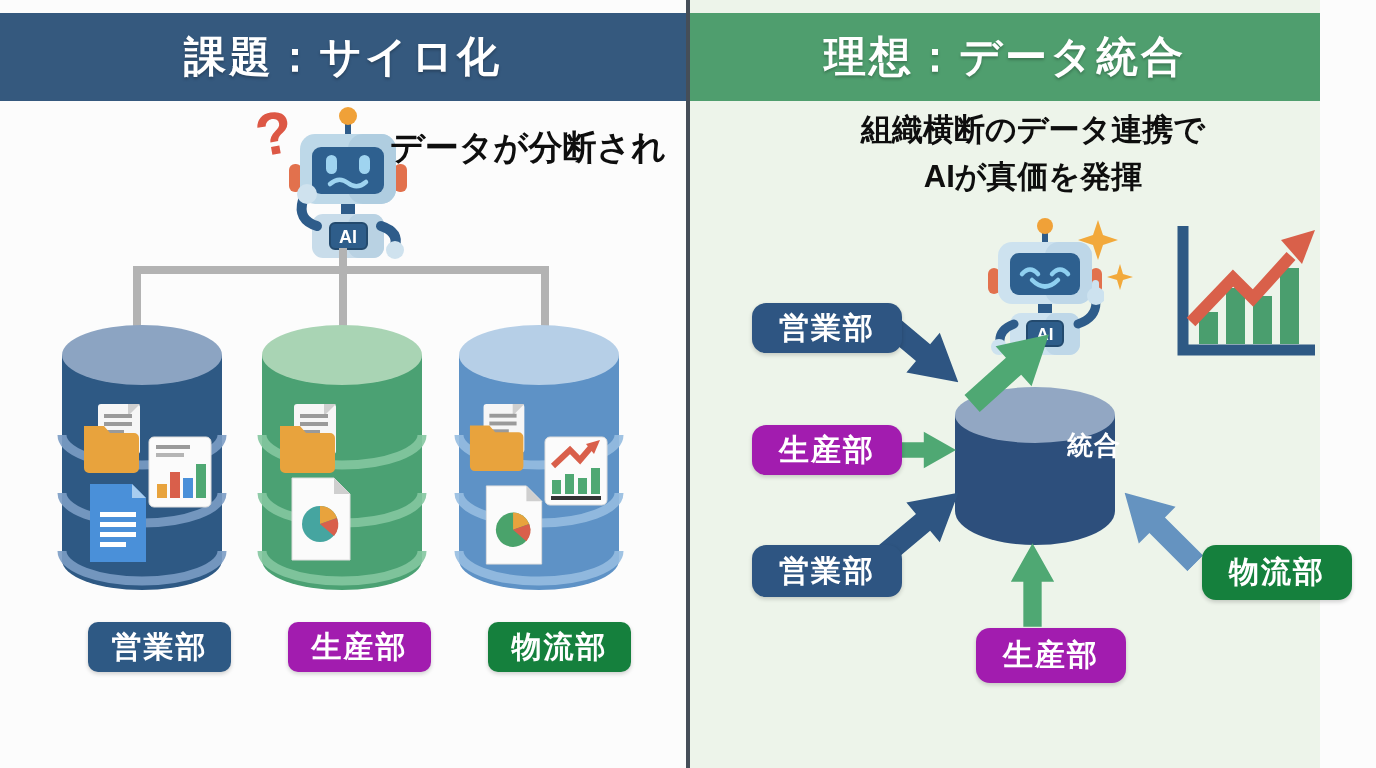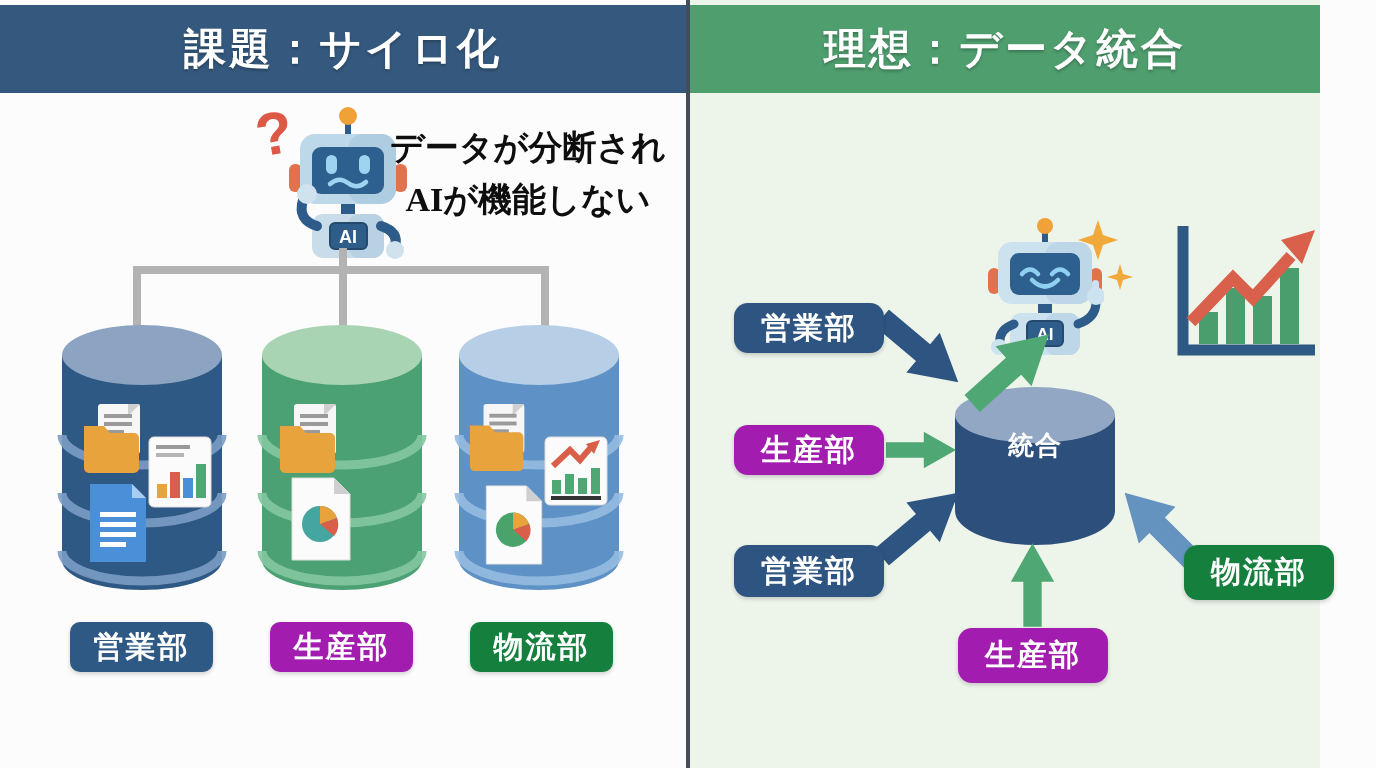--- a/index.html
+++ b/index.html
@@ -5,53 +5,53 @@
   * { margin:0; padding:0; box-sizing:border-box; }
   html,body { width:1376px; height:768px; }
   body { font-family:"Liberation Sans","DejaVu Sans",sans-serif; }
   #stage { position:relative; width:1376px; height:768px; overflow:hidden; background:#fcfcfc; }
 
   .panel { position:absolute; top:0; height:768px; }
   #left-panel  { left:0;   width:686px; background:#fcfcfc; }
   #right-panel { left:690px; width:630px; background:#edf4ea; }
 
   .panel-header {
-    position:absolute; top:5px; left:0; right:0; height:88px;
+    position:absolute; top:13px; left:0; right:0; height:88px;
     display:flex; align-items:center; justify-content:center;
     color:#fff; font-size:42px; font-weight:bold; letter-spacing:3px;
     text-shadow:0 2px 3px rgba(0,0,0,.25);
   }
   #left-header  { background:#35597e; }
   #right-header { background:#4f9e6e; }
 
   #divider { position:absolute; left:686px; top:0; width:4px; height:768px; background:#454e58; z-index:40; }
 
-  .caption { position:absolute; text-align:center; color:#0e0e0e; font-weight:bold; line-height:1.52;font-family:Liberation Serif, serif; }
+  .caption { position:absolute; text-align:center; color:#0e0e0e; font-weight:bold; line-height:1.52; }
   #left-caption  { left:378px; top:122px; width:300px; font-size:34px; }
   #right-caption { left:0; top:106px; width:686px; font-size:31px; }
 
   .abs { position:absolute; }
 
   .dept-box {
     position:absolute; display:flex; align-items:center; justify-content:center;
     color:#fff; font-weight:bold; font-size:30px; border-radius:10px;
-    box-shadow:0 2px 4px rgba(0,0,0,.18); letter-spacing:2px;
+    box-shadow:0 2px 4px rgba(0,0,0,.18); letter-spacing:2px;margin-left:18px;
   }
   .bg-navy  { background:#2e5984; }
   .bg-navy2 { background:#2e5582; }
   .bg-green { background:#a21caf; }
   .bg-steel { background:#15803d; }
 
   .qmark {
     position:absolute; font-size:60px; font-weight:bold; color:#dd5845;
     transform:rotate(-10deg); line-height:1;
   }
 
   .db-text {
-    position:absolute; color:#fff; font-weight:bold; text-align:center;
+    position:absolute; color:#fff; font-weight:bold; text-align:right;
     line-height:1.35; letter-spacing:1px;
   }
 
   .block-arrow { position:absolute; }
 </style>
 </head>
 <body>
 
 <div id="stage">
 
@@ -82,21 +82,20 @@
       <path d="M30,122 Q10,116 16,96" stroke="#2e5c8a" stroke-width="10" fill="none" stroke-linecap="round"></path>
       <circle cx="20" cy="90" r="10" fill="#cfe2ee"></circle>
       <path d="M94,122 Q112,128 108,142" stroke="#2e5c8a" stroke-width="10" fill="none" stroke-linecap="round"></path>
       <circle cx="108" cy="146" r="9" fill="#cfe2ee"></circle>
       <rect x="43" y="119" width="37" height="26" rx="5" fill="#2e5d8a" stroke="#234a6e" stroke-width="2"></rect>
       <text x="61" y="139" text-anchor="middle" font-size="18" font-weight="bold" fill="#ffffff">AI</text>
     </svg>
 
     <div id="left-caption" class="caption">
       <div>データが分断され</div>
-      <div>AIが機能しない</div>
     </div>
 
     <svg class="abs" style="left:115px; top:248px;" width="450" height="82" viewBox="0 0 450 82">
       <g stroke="#b3b3b3" stroke-width="8" stroke-linecap="square" fill="none">
         <line x1="228" y1="2" x2="228" y2="22"></line>
         <line x1="22" y1="22" x2="430" y2="22"></line>
         <line x1="22" y1="22" x2="22" y2="80"></line>
         <line x1="228" y1="22" x2="228" y2="80"></line>
         <line x1="430" y1="22" x2="430" y2="80"></line>
       </g>
@@ -206,20 +205,24 @@
   </div>
 
   <div id="divider"></div>
 
   <div id="right-panel" class="panel">
 
     <div id="right-header" class="panel-header">
       <span>理想：データ統合</span>
     </div>
 
+    <div id="right-caption" class="caption">
+      <div>組織横断のデータ連携で</div>
+      <div>AIが真価を発揮</div>
+    </div>
 
     <svg class="abs" style="left:296px; top:216px;" width="118" height="142" viewBox="0 0 118 142">
       <rect x="56" y="14" width="6" height="14" fill="#2e5c8a"></rect>
       <circle cx="59" cy="10" r="8" fill="#f0a138"></circle>
       <rect x="2" y="52" width="12" height="26" rx="6" fill="#e2714d"></rect>
       <rect x="104" y="52" width="12" height="26" rx="6" fill="#e2714d"></rect>
       <rect x="12" y="26" width="94" height="62" rx="14" fill="#cde2ef"></rect>
       <rect x="59" y="26" width="47" height="62" rx="14" fill="#bed7e8"></rect>
       <rect x="24" y="37" width="70" height="42" rx="9" fill="#2e608f"></rect>
       <path d="M36,58 q8,-9 16,0" stroke="#8fd0f0" stroke-width="4.5" fill="none" stroke-linecap="round"></path>

